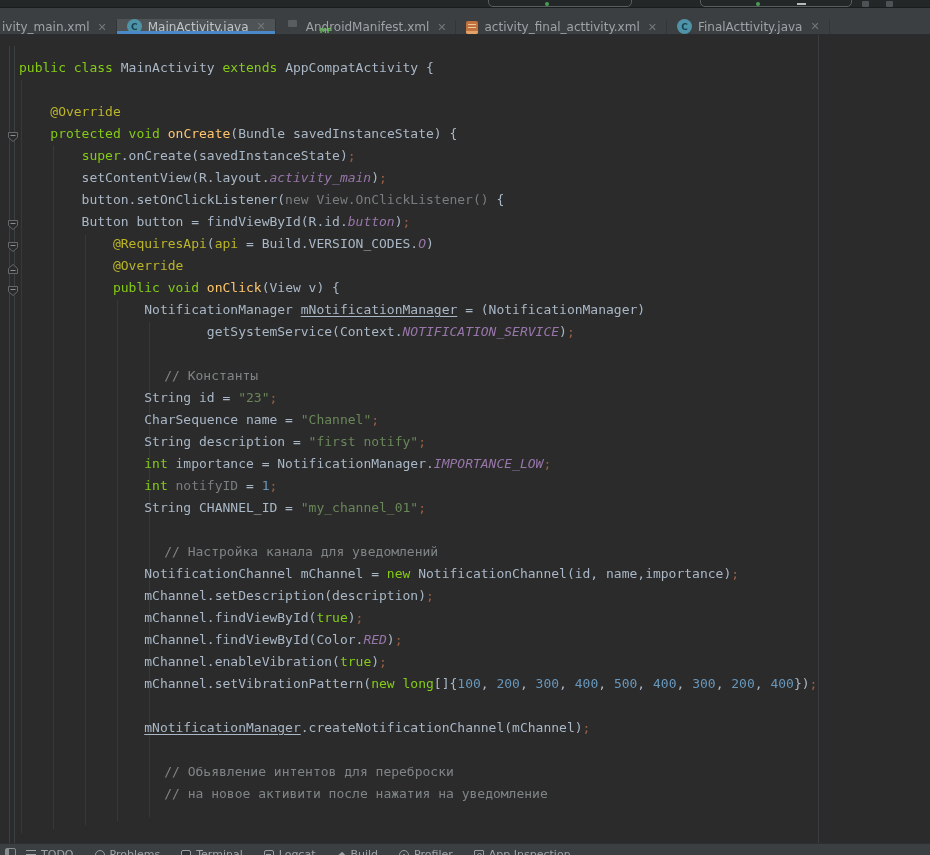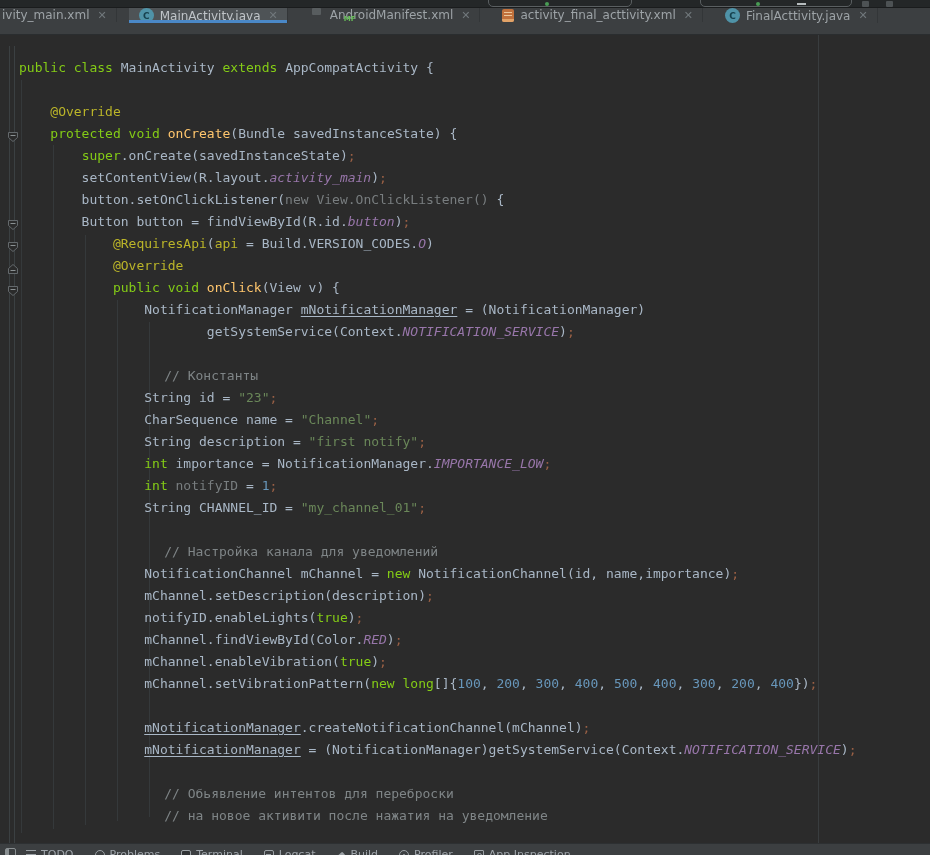--- a/index.html
+++ b/index.html
@@ -14,21 +14,21 @@
   .tb-btn1 { left:488px; width:144px; }
   .tb-btn2 { left:700px; width:152px; }
   .gdot { position:absolute; width:4px; height:4px; border-radius:50%; background:#499C54; top:2px; }
   .gdot1 { left:545px; } .gdot2 { left:756px; }
   .wdash { position:absolute; left:797px; top:3px; width:9px; height:2px; background:#b6bcbe; }
   .tsq { position:absolute; top:1px; width:7px; height:6px; background:#4d5254; border-radius:1px; }
   .tsq1 { left:862px; } .tsq2 { left:886px; }
 
   
   .tabbar { position:absolute; left:0; top:8px; width:930px; height:27px; background:#3c3f41;
-            display:flex; align-items:flex-start; border-bottom:1px solid #2a2d2f; overflow:hidden;gap:12px; }
+            display:flex; align-items:flex-end; border-bottom:1px solid #2a2d2f; overflow:hidden; }
   .tab { position:relative; display:flex; align-items:center; gap:6px; padding:0 9px 0 10px;
          border-right:1px solid #333638; color:#9da3a7; font-size:12px; white-space:nowrap; cursor:default; }
   .tab.sel { background:#4e5356; color:#bfc4c8; }
   .tab.sel::after { content:""; position:absolute; left:0; right:0; bottom:0; height:3px; background:#4A88C7; }
   .tab .close { color:#71787c; font-size:11px; line-height:1; padding-left:2px; }
   .tab.first { padding-left:2px; }
 
   .cicon { width:15px; height:15px; border-radius:50%; background:#4F93A8; color:#16404d;
            font-size:9px; font-weight:bold; display:flex; align-items:center; justify-content:center;
            font-family:"DejaVu Sans", sans-serif; flex:0 0 auto; }
@@ -175,27 +175,26 @@
         <div class="line"><span class="t-d">                String id = </span><span class="t-s">"23"</span><span class="t-m">;</span></div>
         <div class="line"><span class="t-d">                CharSequence name = </span><span class="t-s">"Channel"</span><span class="t-m">;</span></div>
         <div class="line"><span class="t-d">                String description = </span><span class="t-s">"first notify"</span><span class="t-m">;</span></div>
         <div class="line"><span class="t-d">                </span><span class="t-k">int</span><span class="t-d"> importance = NotificationManager.</span><span class="t-p">IMPORTANCE_LOW</span><span class="t-m">;</span></div>
         <div class="line"><span class="t-d">                </span><span class="t-k">int</span><span class="t-d"> </span><span class="t-g">notifyID</span><span class="t-d"> = </span><span class="t-n">1</span><span class="t-m">;</span></div>
         <div class="line"><span class="t-d">                String CHANNEL_ID = </span><span class="t-s">"my_channel_01"</span><span class="t-m">;</span></div>
         <div class="line"></div>
         <div class="line"><span class="t-d">                </span><span class="t-c">// Настройка канала для уведомлений</span></div>
         <div class="line"><span class="t-d">                NotificationChannel mChannel = </span><span class="t-k">new</span><span class="t-d"> NotificationChannel(id, name,importance)</span><span class="t-m">;</span></div>
         <div class="line"><span class="t-d">                mChannel.setDescription(description)</span><span class="t-m">;</span></div>
-        <div class="line"><span class="t-d">                notifyID.enableLights(</span><span class="t-k">true</span><span class="t-d">)</span><span class="t-m">;</span></div>
+        <div class="line"><span class="t-d">                mChannel.findViewById(</span><span class="t-k">true</span><span class="t-d">)</span><span class="t-m">;</span></div>
         <div class="line"><span class="t-d">                mChannel.findViewById(Color.</span><span class="t-p">RED</span><span class="t-d">)</span><span class="t-m">;</span></div>
         <div class="line"><span class="t-d">                mChannel.enableVibration(</span><span class="t-k">true</span><span class="t-d">)</span><span class="t-m">;</span></div>
         <div class="line"><span class="t-d">                mChannel.setVibrationPattern(</span><span class="t-k">new</span><span class="t-d"> </span><span class="t-k">long</span><span class="t-d">[]{</span><span class="t-n">100</span><span class="t-d">, </span><span class="t-n">200</span><span class="t-d">, </span><span class="t-n">300</span><span class="t-d">, </span><span class="t-n">400</span><span class="t-d">, </span><span class="t-n">500</span><span class="t-d">, </span><span class="t-n">400</span><span class="t-d">, </span><span class="t-n">300</span><span class="t-d">, </span><span class="t-n">200</span><span class="t-d">, </span><span class="t-n">400</span><span class="t-d">})</span><span class="t-m">;</span></div>
         <div class="line"></div>
         <div class="line"><span class="t-d">                </span><span class="t-u">mNotificationManager</span><span class="t-d">.createNotificationChannel(mChannel)</span><span class="t-m">;</span></div>
-        <div class="line"><span class="t-d">                </span><span class="t-u">mNotificationManager</span><span class="t-d"> = (NotificationManager)getSystemService(Context.</span><span class="t-p">NOTIFICATION_SERVICE</span><span class="t-d">)</span><span class="t-m">;</span></div>
         <div class="line"></div>
         <div class="line"><span class="t-d">                </span><span class="t-c">// Обьявление интентов для переброски</span></div>
         <div class="line"><span class="t-d">                </span><span class="t-c">// на новое активити после нажатия на уведомление</span></div>
       </div>
   </div>
 
   <div class="statusbar" id="statusbar">
     <span class="sb-panel"></span>
   <span class="sb-item">
         <span class="ic ic-todo"></span>

